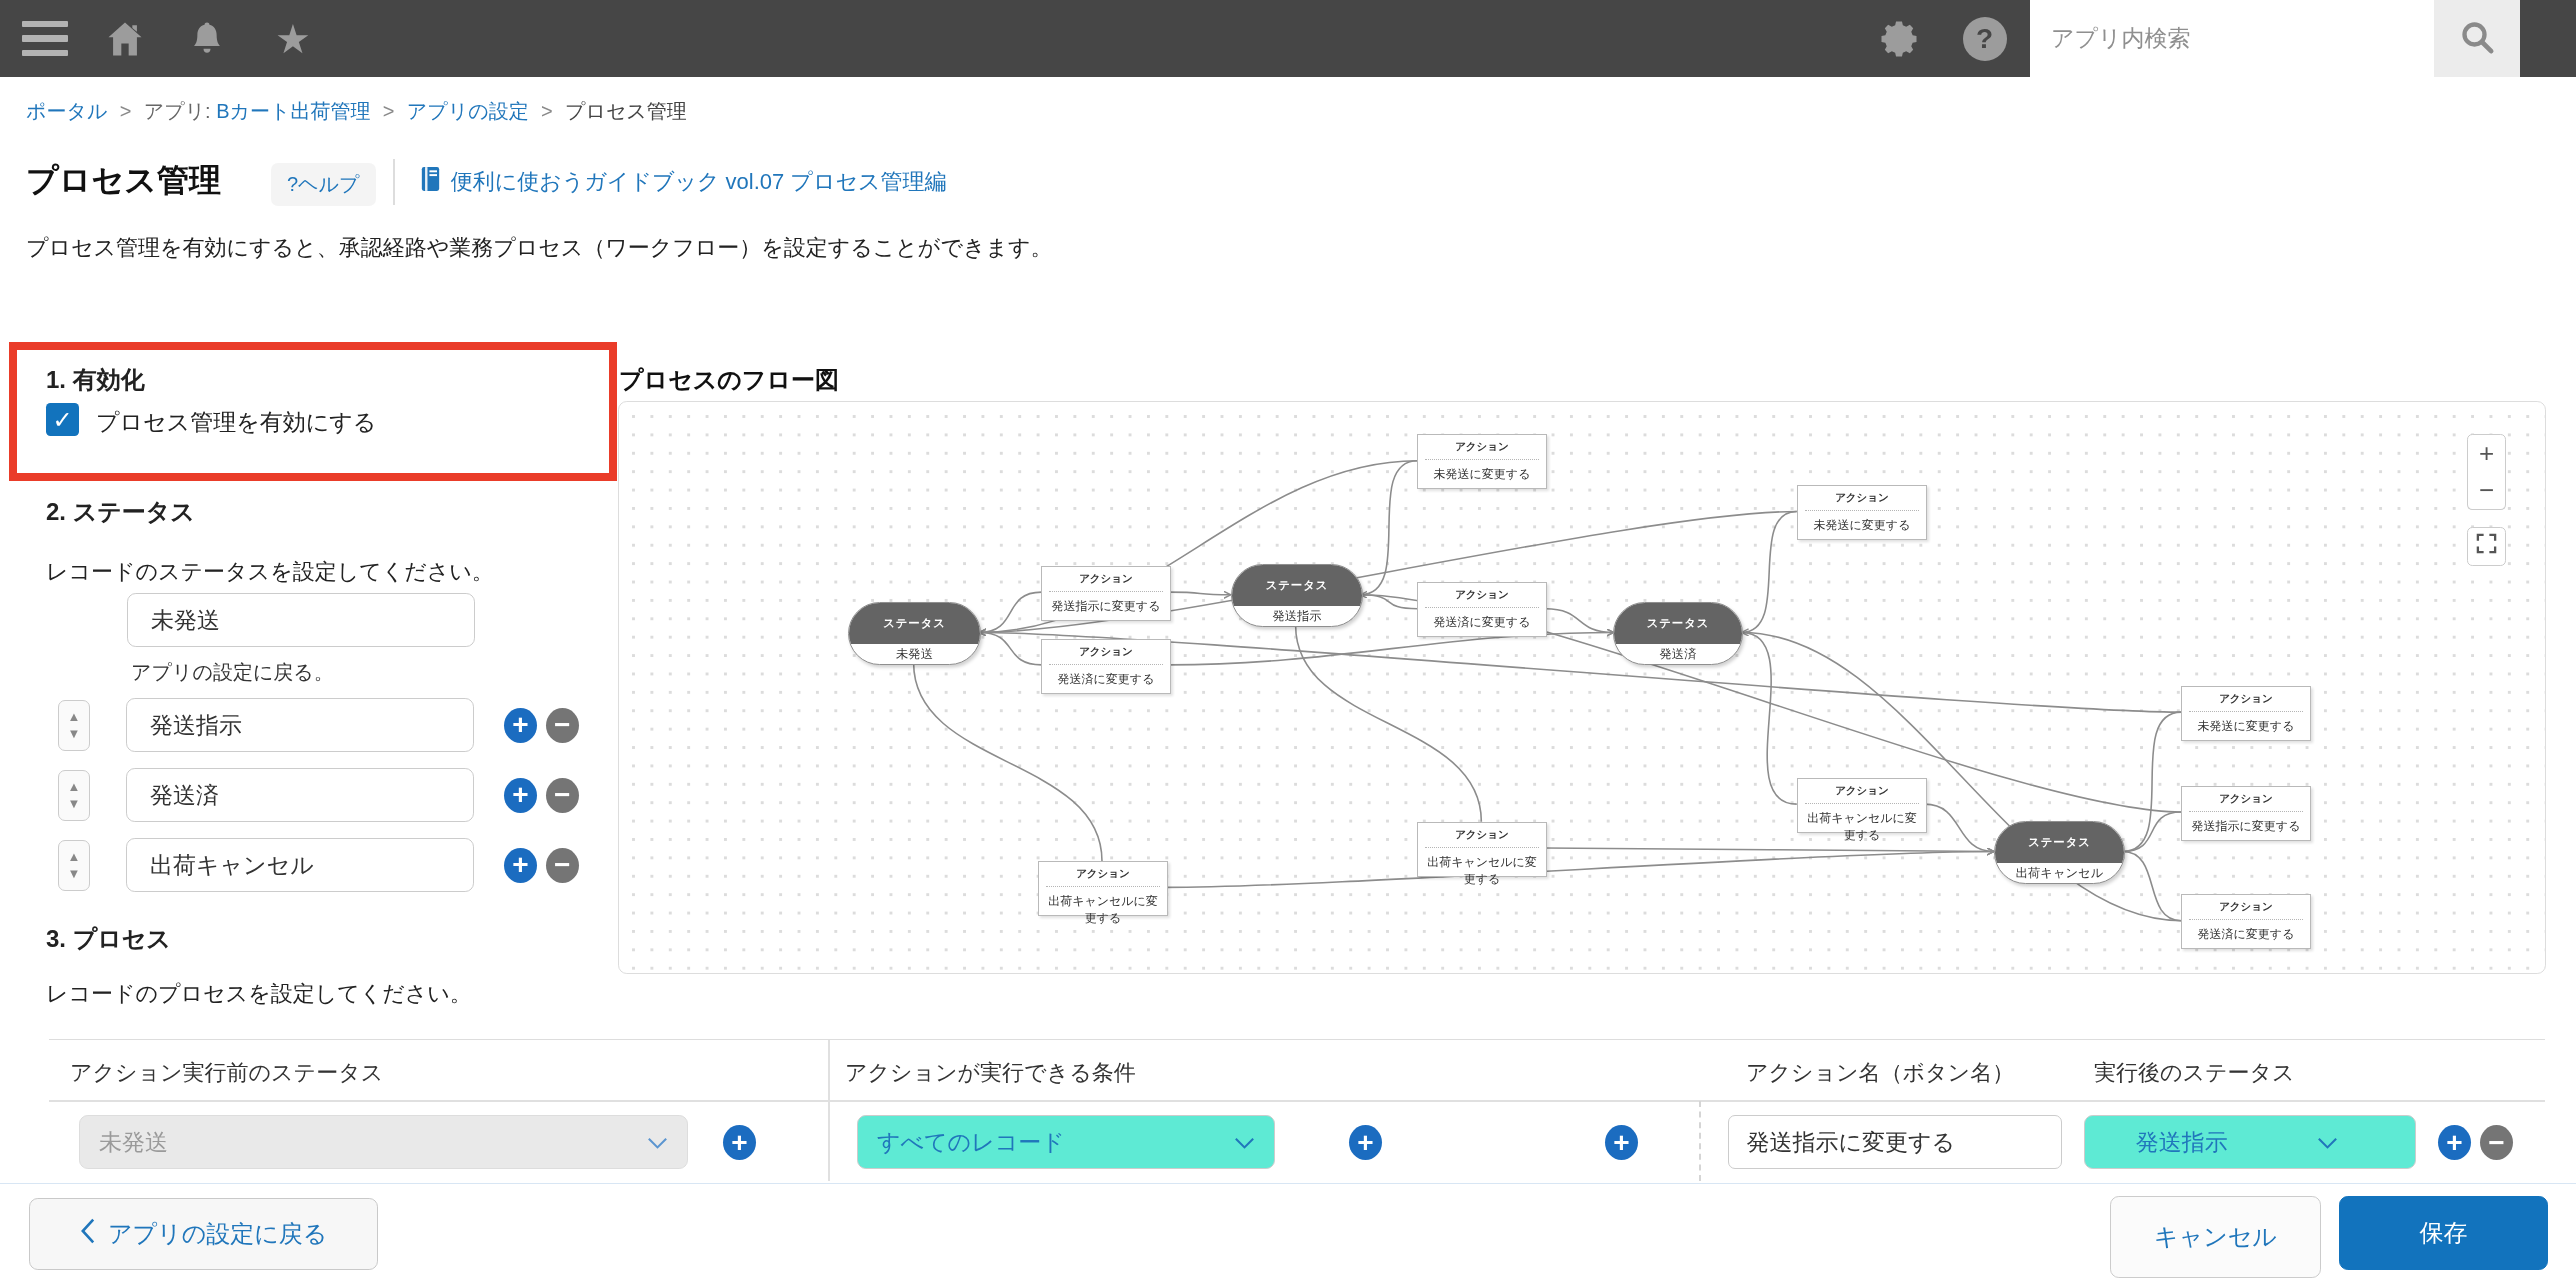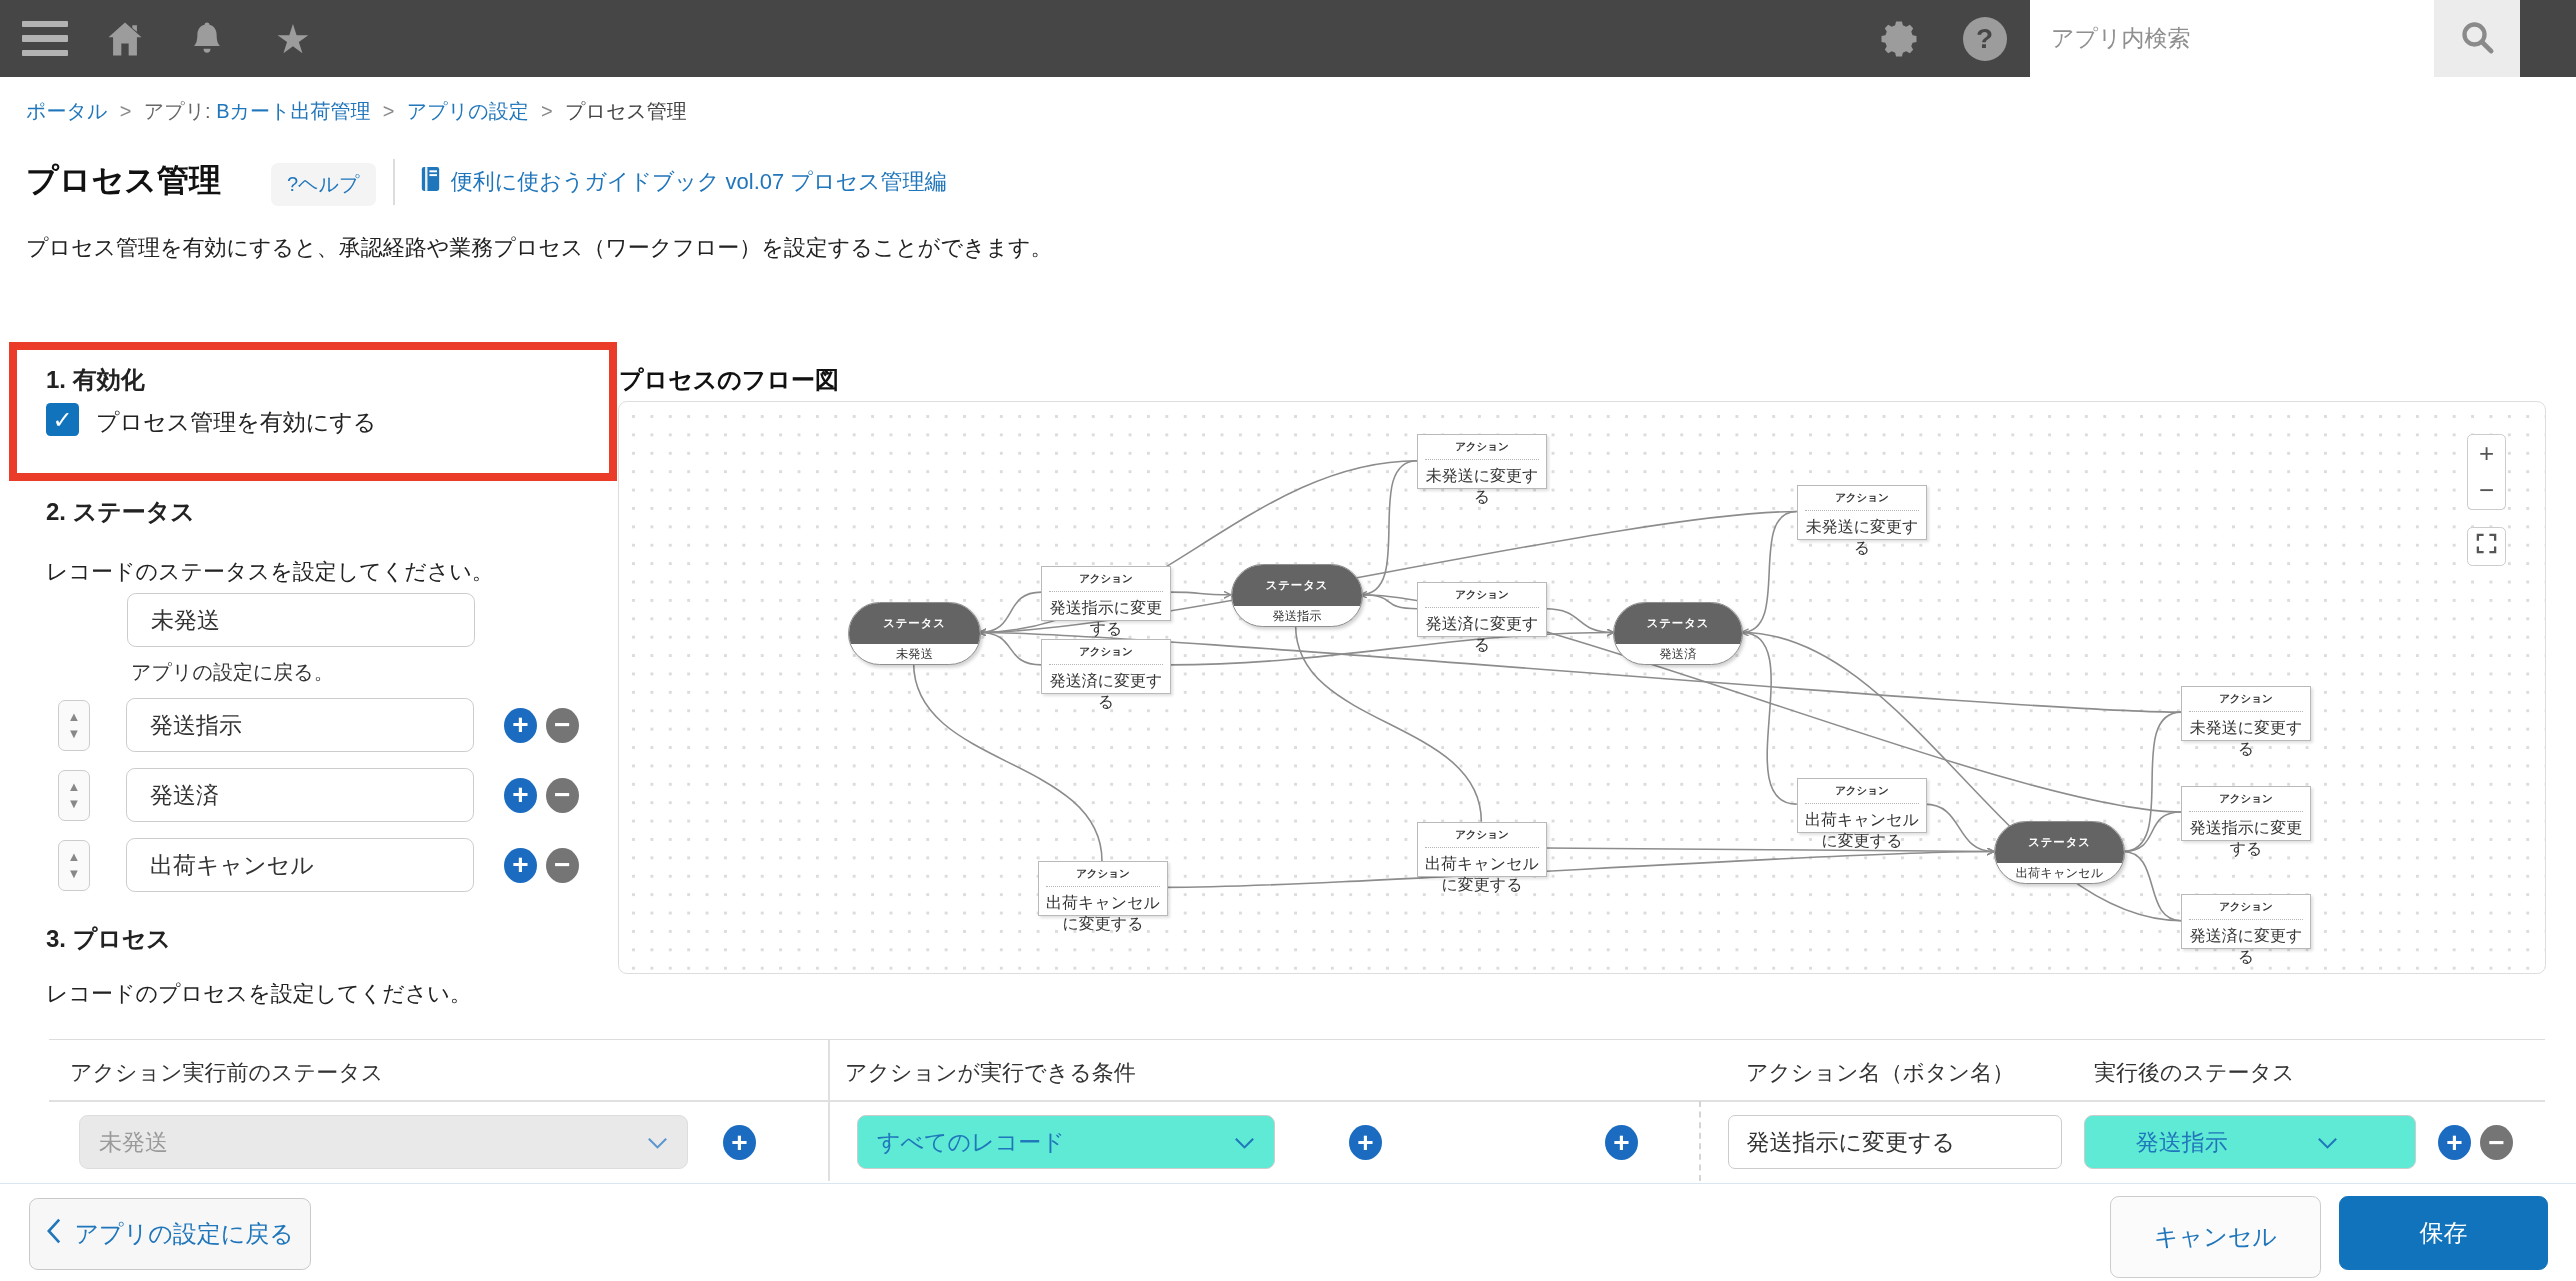--- a/index.html
+++ b/index.html
@@ -111,35 +111,35 @@
   .flow-edges{position:absolute;left:0;top:0;width:1928px;height:573px;}
   .flow-status{position:absolute;border:1.8px solid #8f8f8f;border-radius:32px;overflow:hidden;background:#fff;
                box-shadow:1.8px 2.6px 3.5px rgba(0,0,0,0.18);display:flex;flex-direction:column;}
   .flow-status .fs-head{background:#646464;color:#fff;font-size:11.4px;font-weight:bold;height:41px;
                display:flex;align-items:center;justify-content:center;letter-spacing:0.9px;}
   .flow-status .fs-body{flex:1;display:flex;align-items:center;justify-content:center;font-size:12.3px;color:#333;}
   .flow-action{position:absolute;background:#fff;border:0.9px solid #b9b9b9;box-shadow:1.8px 1.8px 2.6px rgba(0,0,0,0.12);
                display:flex;flex-direction:column;}
   .flow-action .fa-title{font-size:10.5px;font-weight:bold;color:#333;text-align:center;padding:5.3px 3.5px 4.4px;}
   .flow-action .fa-rule{border-top:1.8px dotted #b5b5b5;margin:0 7px;}
-  .flow-action .fa-label{flex:1;font-size:16px;color:#333;text-align:center;padding:6.1px 3.5px;
+  .flow-action .fa-label{flex:1;font-size:12px;color:#333;text-align:center;padding:6.1px 3.5px;
                display:flex;align-items:center;justify-content:center;}
   .flow-ctrl{position:absolute;width:39px;height:39px;background:#fff;border:1.8px solid #ccc;
              display:flex;align-items:center;justify-content:center;font-size:26px;color:#555;
              cursor:pointer;box-sizing:border-box;}
   .fc-plus{left:1848px;top:32px;border-radius:5.3px 5.3px 0 0;}
   .fc-minus{left:1848px;top:69px;border-top:none;border-radius:0 0 5.3px 5.3px;}
   .fc-full{left:1848px;top:125px;border-radius:5.3px;}
 
   
   .footer{position:absolute;left:0;top:1183px;width:2576px;height:99px;background:#fff;
           border-top:1.8px solid #d8e6f4;}
   .btn{display:flex;align-items:center;justify-content:center;cursor:pointer;box-sizing:border-box;
        font-size:24px;border-radius:8.8px;}
-  .btn-back{position:absolute;left:29px;top:14px;width:282px;height:72px;background:#f7f7f7;
+  .btn-back{position:absolute;left:29px;top:14px;width:349px;height:72px;background:#f7f7f7;
             border:1.8px solid #c9c9c9;color:#2076bb;gap:12.3px;}
   .btn-cancel{position:absolute;left:2110px;top:12.3px;width:211px;height:82px;background:#fbfbfb;
               border:1.8px solid #ccc;color:#2076bb;}
   .btn-save{position:absolute;left:2339px;top:12.3px;width:209px;height:74px;background:#1273bd;
             border:1.8px solid #1273bd;color:#fff;}
 </style>
 </head>
 <body>
 
 <div class="screen">

